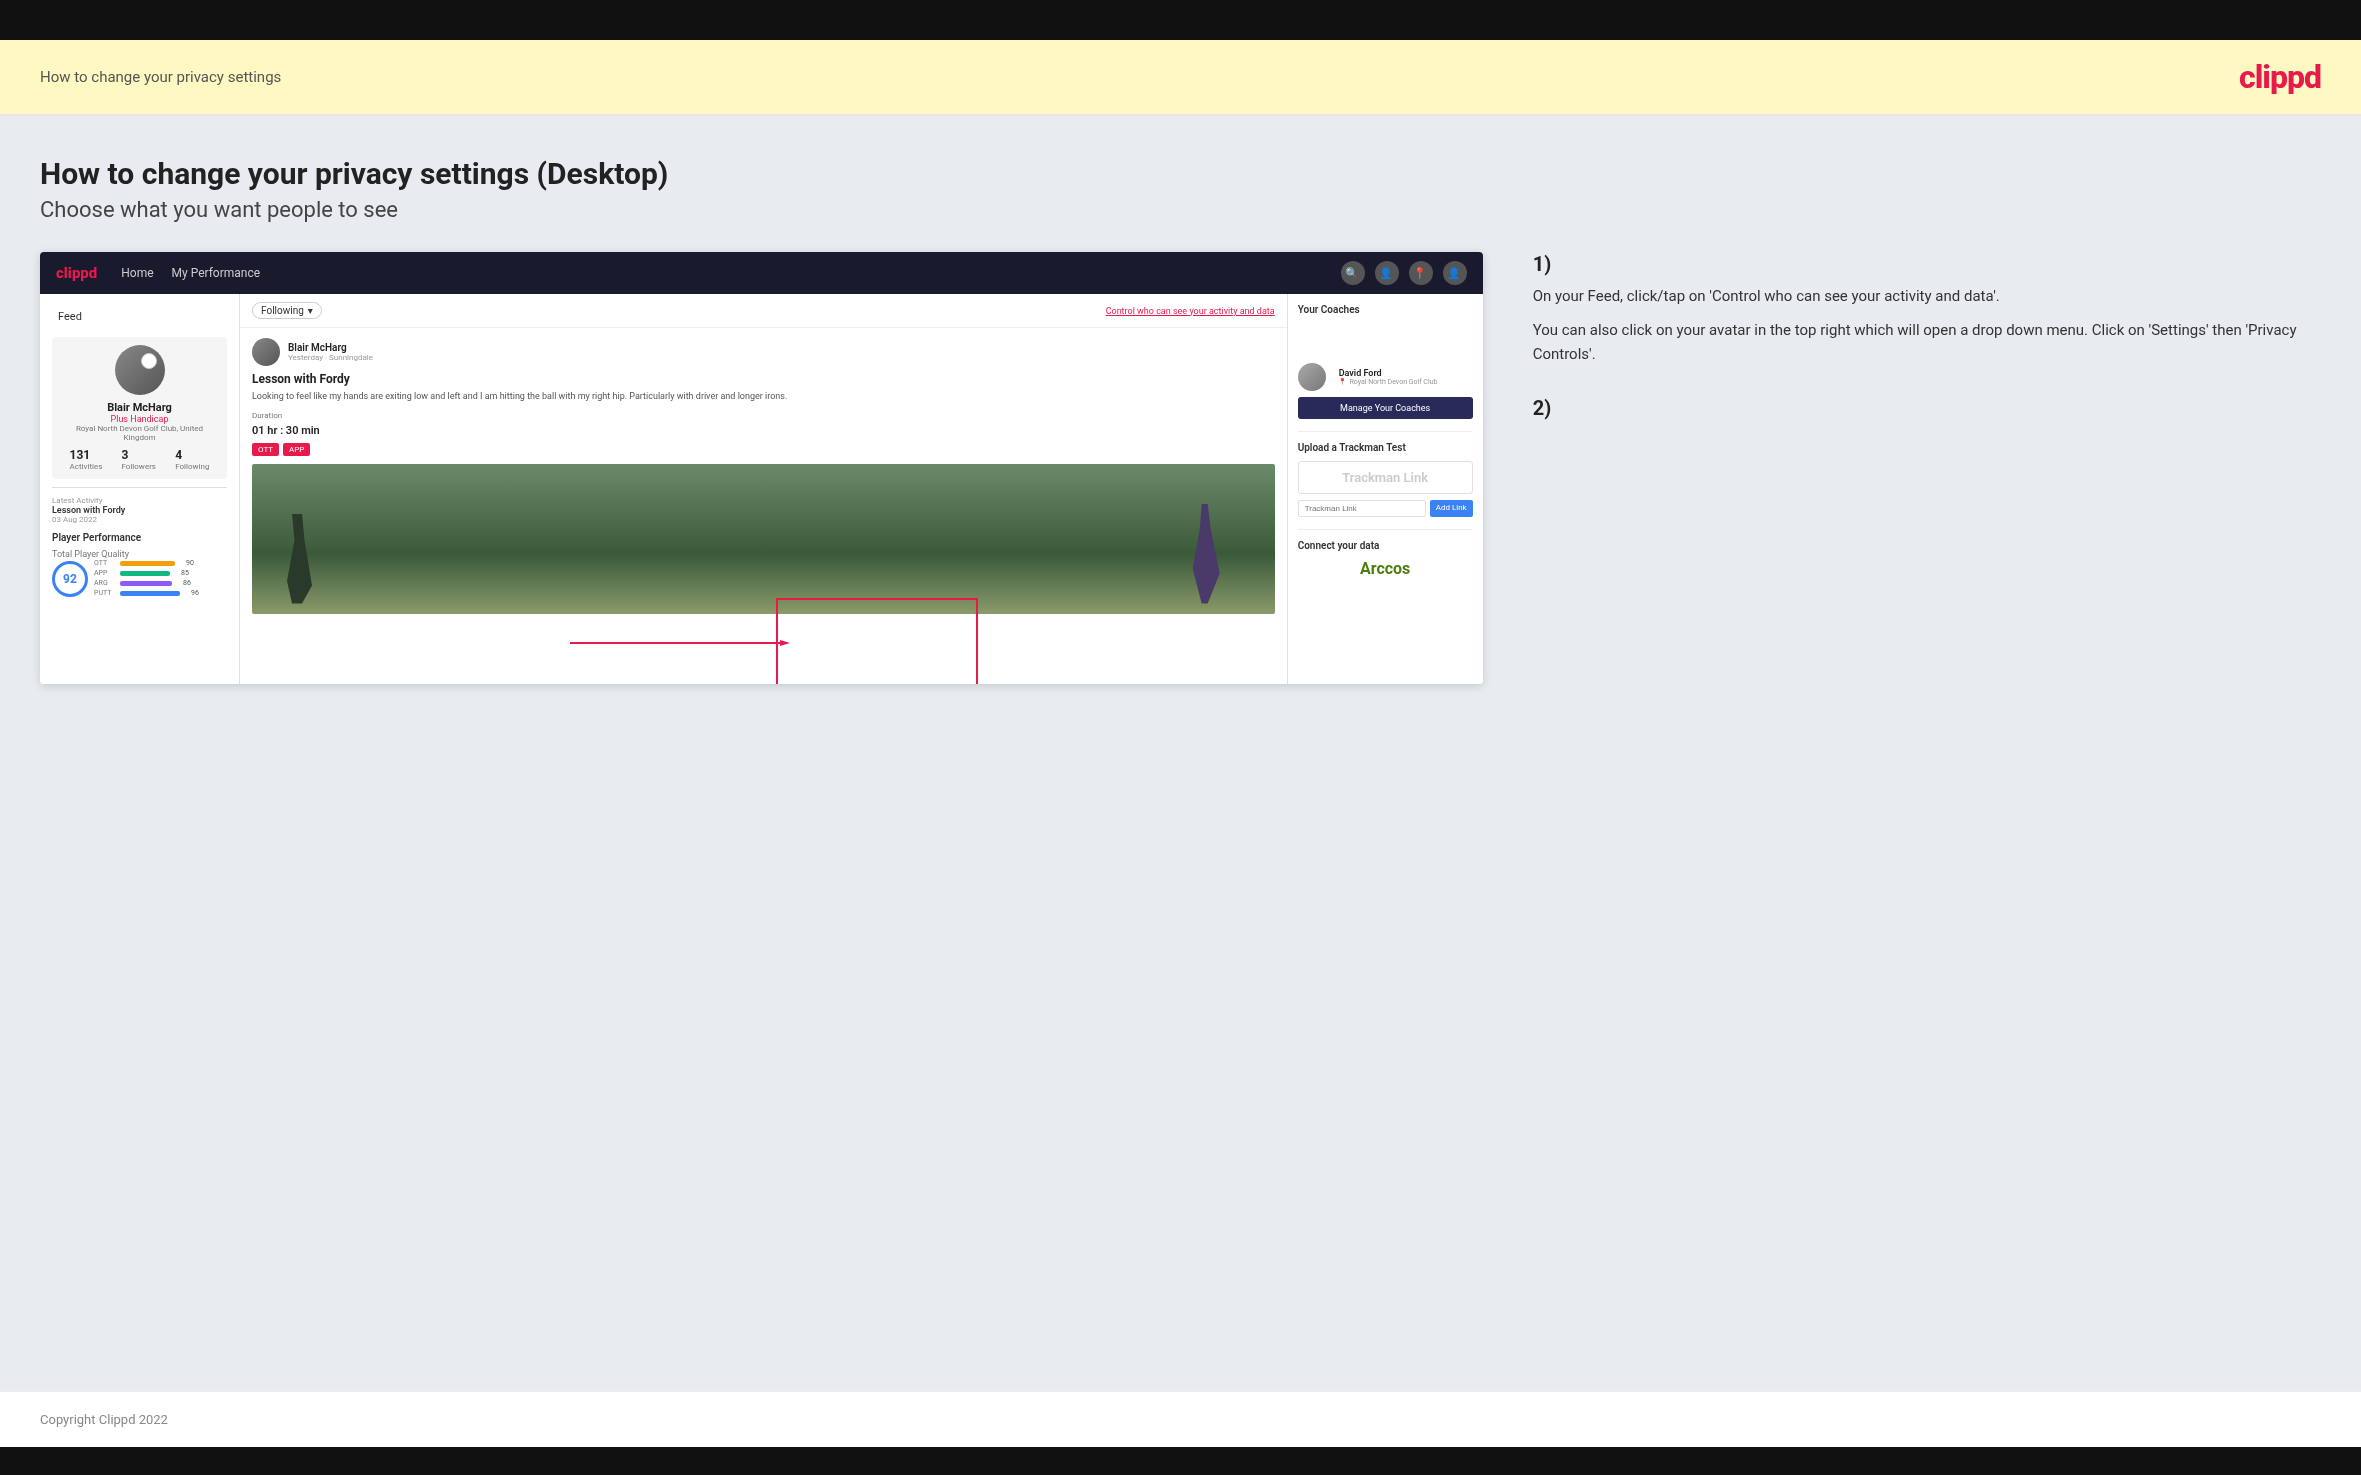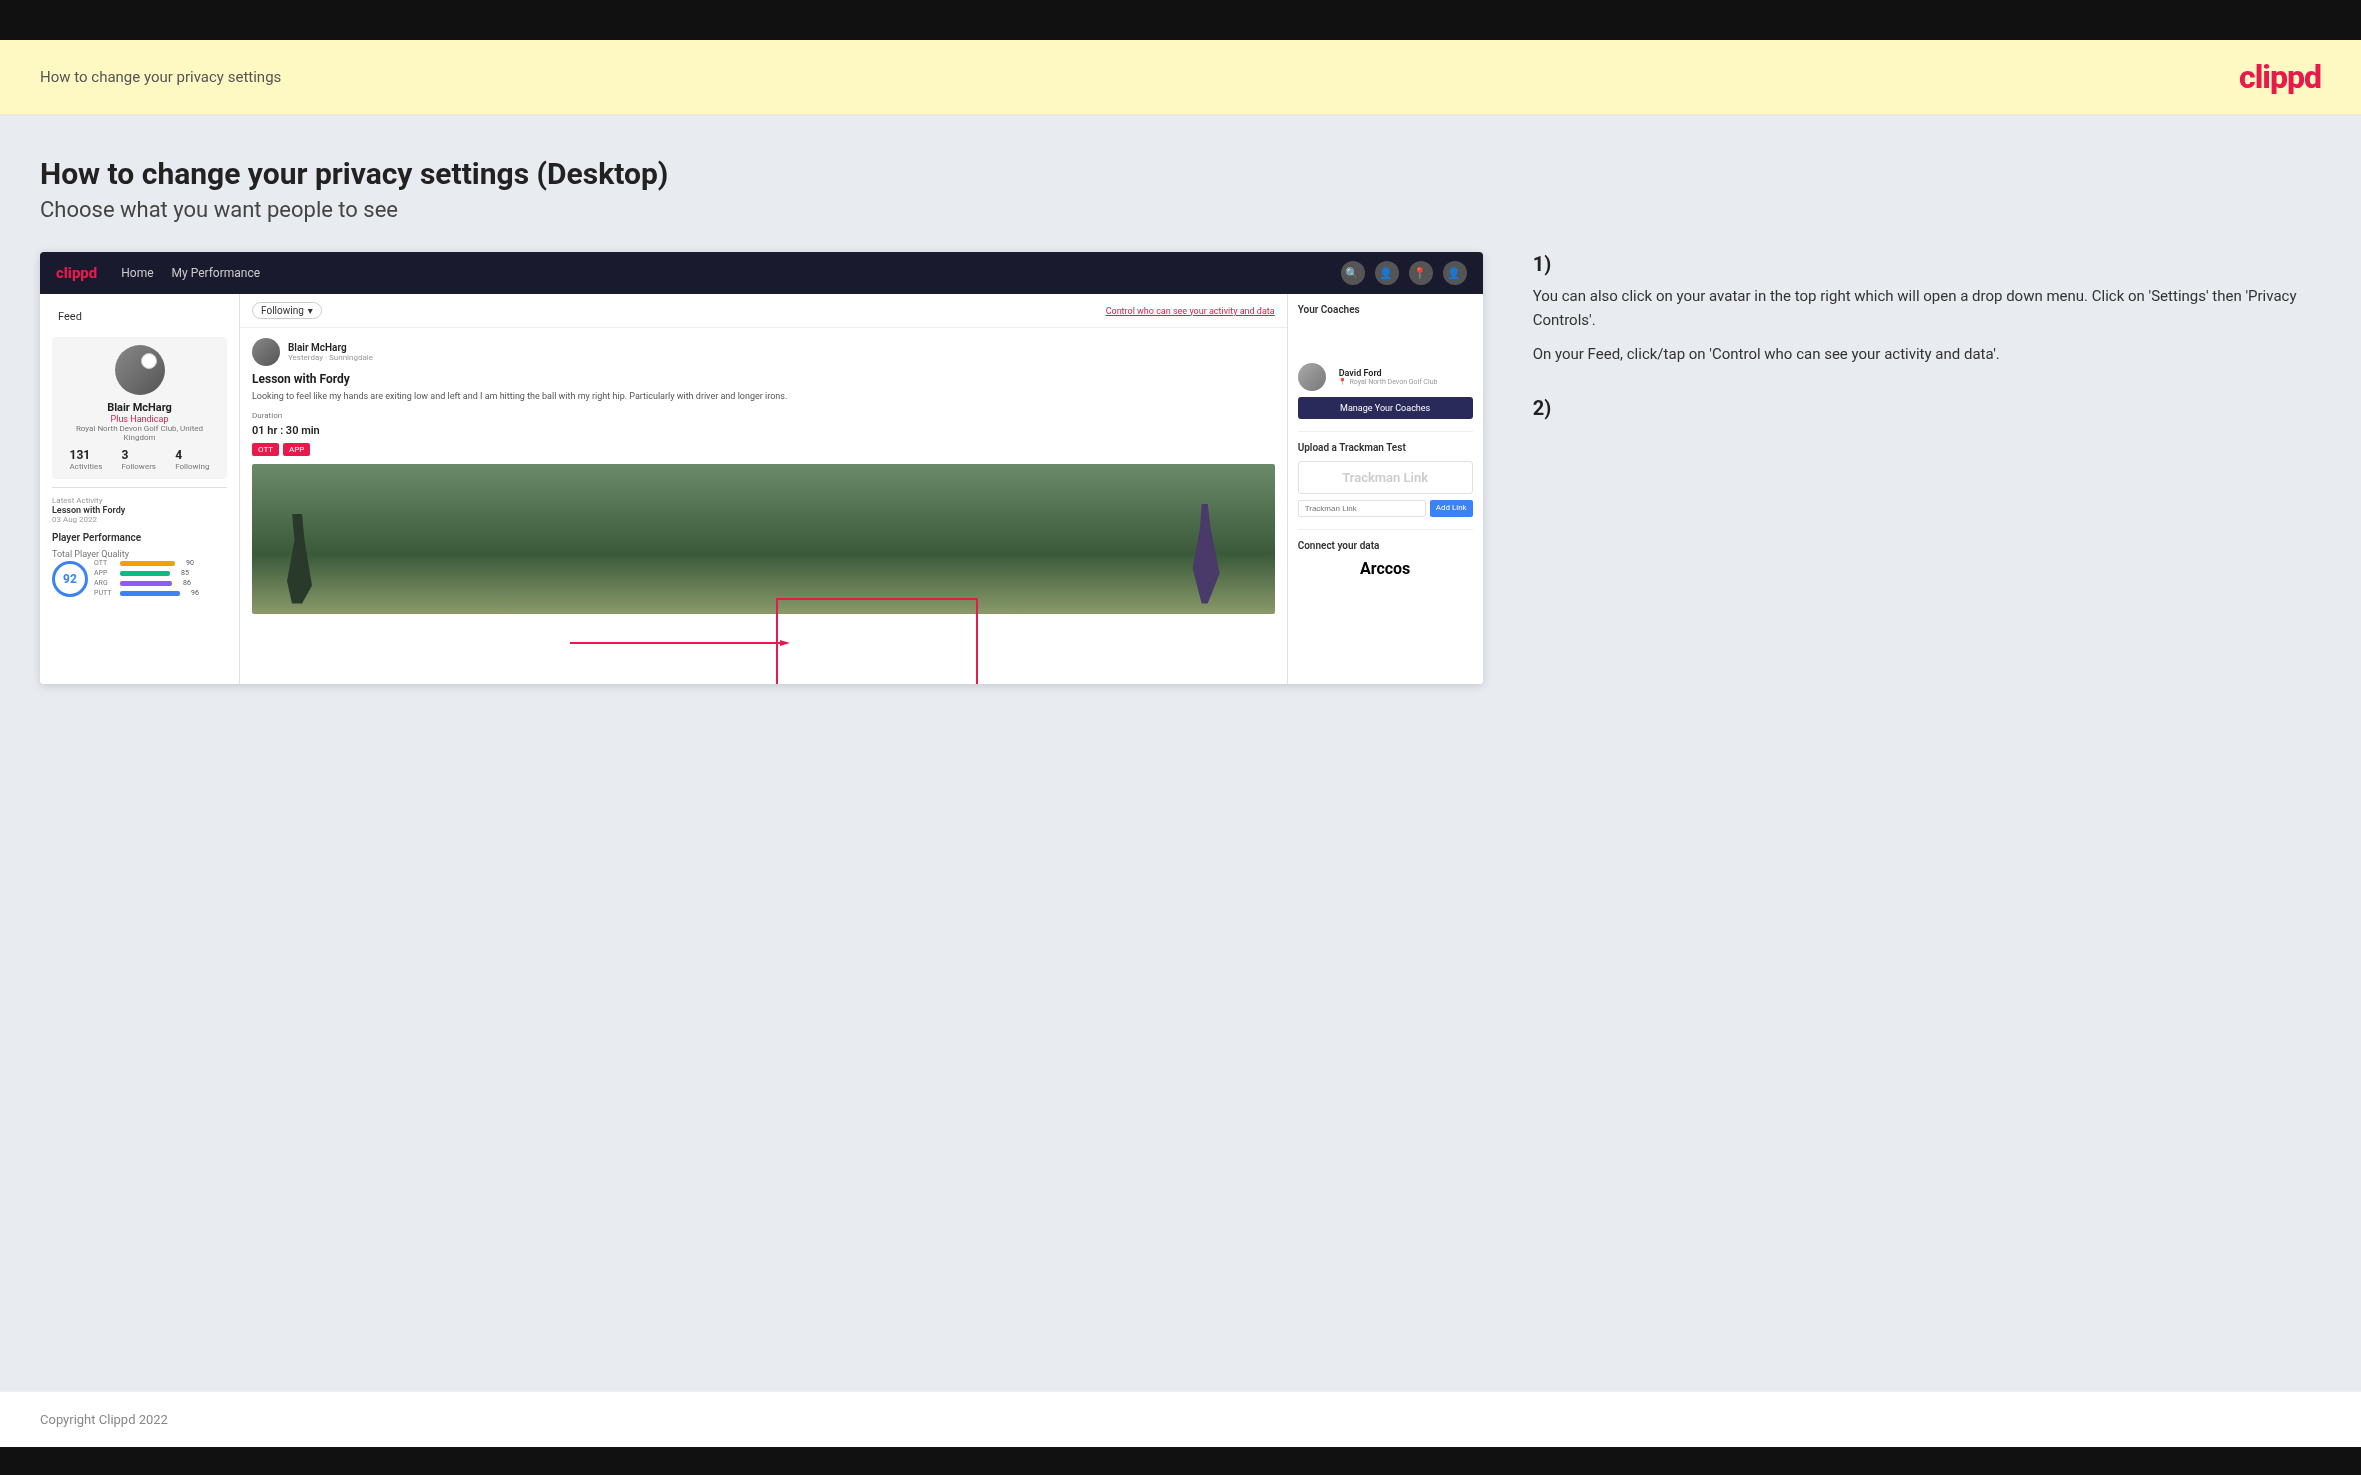--- a/index.html
+++ b/index.html
@@ -454,21 +454,21 @@
       border-radius: 2px;
       white-space: nowrap;
     }
     .connect-section {
       border-top: 1px solid #eee;
       padding-top: 10px;
     }
     .arccos-logo {
       font-size: 16px;
       font-weight: 700;
-      color: #000000;
+      color: #4d7c0f;
       text-align: center;
     }
 
     
     .instructions-panel {
       flex: 0 0 35%;
       padding: 0 10px;
     }
     .instruction-item {
       margin-bottom: 30px;
@@ -678,22 +678,22 @@
       <svg style="position:absolute;top:388px;left:530px;pointer-events:none;" width="220" height="6">
         <line x1="0" y1="3" x2="210" y2="3" stroke="#e8194b" stroke-width="2"></line>
         <polygon points="210,0 220,3 210,6" fill="#e8194b"></polygon>
       </svg>
     </div>
 
     <div class="instructions-panel">
       <div class="instruction-item">
         <div class="instruction-number">1)</div>
         <div class="instruction-text">
+          <p>On your Feed, click/tap on 'Control who can see your activity and data'.</p>
           <p>You can also click on your avatar in the top right which will open a drop down menu. Click on 'Settings' then 'Privacy Controls'.</p>
-          <p>On your Feed, click/tap on 'Control who can see your activity and data'.</p>
         </div>
       </div>
       <div class="instruction-item">
         <div class="instruction-number">2)</div>
       </div>
     </div>
   </div>
 </div>
 
 <div class="page-footer">

